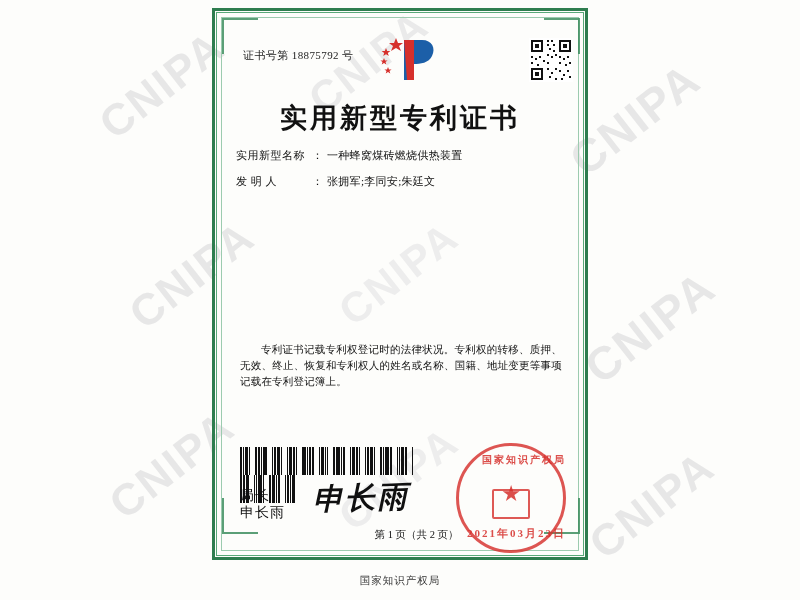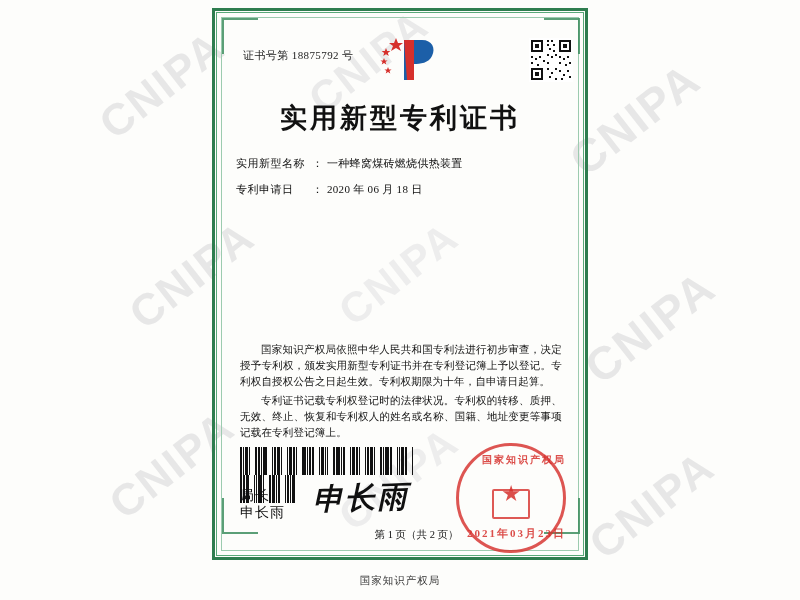--- a/index.html
+++ b/index.html
@@ -122,21 +122,20 @@
     left: 236px;
     top: 148px;
     width: 330px;
   }
   .field-row {
     font-size: 11px;
     color: #111;
     margin-bottom: 11px;
     line-height: 15px;
     white-space: nowrap;
-    margin-top: 8px;
   }
   .field-label {
     display: inline-block;
     width: 76px;
     letter-spacing: 0.5px;
   }
   .field-sep { margin-right: 4px; }
   .field-value { letter-spacing: 0.3px; }
   .inline-second {
     display: inline-block;
@@ -356,26 +355,25 @@
     </svg>
   </div>
 
   <div class="title">实用新型专利证书</div>
 
   <div class="fields">
     <div class="field-row">
       <span class="field-label">实用新型名称</span><span class="field-sep">：</span><span class="field-value">一种蜂窝煤砖燃烧供热装置</span>
     </div>
     <div class="field-row">
-      <span class="field-label">专利申请日</span><span class="field-sep">：</span><span class="field-value">2020 年 06 月 18 日</span>
+      <span class="field-label">发 明 人</span><span class="field-sep">：</span><span class="field-value">张拥军;李同安;朱廷文</span>
     </div>
   </div>
 
   <div class="paras">
-    <div class="para">国家知识产权局依照中华人民共和国专利法进行初步审查，决定授予专利权，颁发实用新型专利证书并在专利登记簿上予以登记。专利权自授权公告之日起生效。专利权期限为十年，自申请日起算。</div>
     <div class="para">专利证书记载专利权登记时的法律状况。专利权的转移、质押、无效、终止、恢复和专利权人的姓名或名称、国籍、地址变更等事项记载在专利登记簿上。</div>
   </div>
 
   <div class="barcode">
     <span style="width:2px"></span><span style="width:1px"></span><span style="width:3px"></span><span style="width:1px"></span>
     <span style="width:2px"></span><span style="width:2px"></span><span style="width:1px"></span><span style="width:4px"></span>
     <span style="width:1px"></span><span style="width:2px"></span><span style="width:3px"></span><span style="width:1px"></span>
     <span style="width:1px"></span><span style="width:3px"></span><span style="width:2px"></span><span style="width:1px"></span>
     <span style="width:4px"></span><span style="width:1px"></span><span style="width:2px"></span><span style="width:2px"></span>
     <span style="width:1px"></span><span style="width:3px"></span><span style="width:1px"></span><span style="width:1px"></span>

